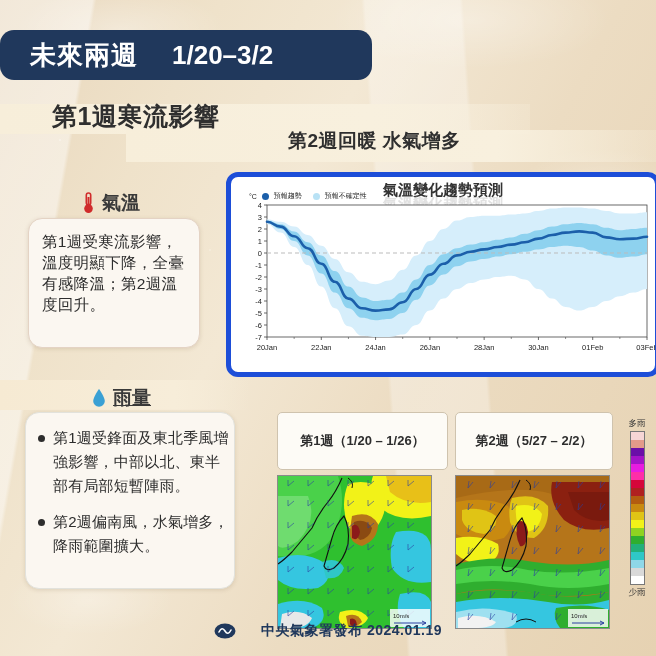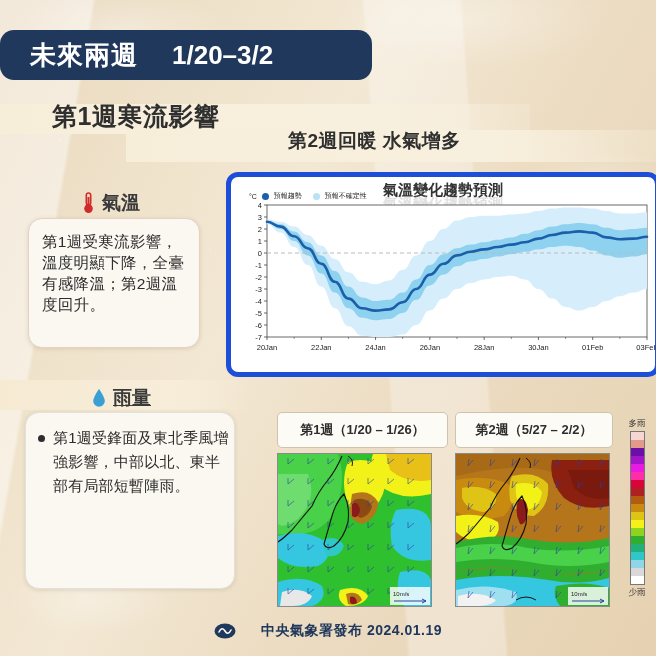--- a/index.html
+++ b/index.html
@@ -67,21 +67,21 @@
   #chart-title-ghost{position:absolute;left:0;right:0;top:18px;text-align:center;font-size:15px;font-weight:bold;color:#c9c9c9;opacity:.55;}
   #legend{position:absolute;left:18px;top:14px;display:flex;align-items:center;gap:5px;font-size:7px;color:#222;z-index:6;}
   #legend .dot{width:7px;height:7px;border-radius:50%;display:inline-block;}
   #chart-svg{position:absolute;left:0;top:0;}
 
   
   .mapwrap{position:absolute;z-index:4;}
   #map1{left:277px;top:412px;}
   #map2{left:455px;top:412px;}
   .maphdr{background:#fdfbf6;border:1px solid #cfc3ae;border-radius:5px;
-      font-size:13px;font-weight:bold;color:#2d2d2d;padding:8px 8px;text-align:center;white-space:nowrap;}
+      font-size:13px;font-weight:bold;color:#2d2d2d;padding:19px 8px;text-align:center;white-space:nowrap;}
   #map1 .maphdr{width:153px;}
   #map2 .maphdr{width:140px;}
   .mapimg{margin-top:5px;border:1px solid #8a8a8a;background:#fff;display:block;}
   #cbar{position:absolute;z-index:4;left:620px;top:418px;width:34px;text-align:center;}
   #cbar .lab{font-size:8.5px;color:#333;line-height:11px;}
   #cbar .strip{width:13px;margin:2px auto;border:1px solid #777;}
   #cbar .seg{width:100%;height:8px;}
 
   
   #footer{position:absolute;z-index:5;left:0;right:0;bottom:14px;display:flex;
@@ -120,20 +120,21 @@
 <div class="sechead" id="rain-head">
   <svg width="14" height="20" viewBox="0 0 14 20">
     <path d="M7 1 C7 1 1.2 9.2 1.2 13 A5.8 5.8 0 0 0 12.8 13 C12.8 9.2 7 1 7 1 Z" fill="#3aa0d4"></path>
   </svg>
   <span>雨量</span>
 </div>
 
 <div class="card" id="rain-card">
   <ul>
     <li>第1週受鋒面及東北季風增強影響，中部以北、東半部有局部短暫陣雨。</li>
+    <li>第2週偏南風，水氣增多，降雨範圍擴大。</li>
   </ul>
 </div>
 
 <div id="chart-panel">
   <div id="chart-title">氣溫變化趨勢預測</div>
   <div id="chart-title-ghost">氣溫變化趨勢預測</div>
   <div id="legend">
     <span>°C</span>
     <span class="dot" style="background:#1b5faa"></span>
     <span>預報趨勢</span>

